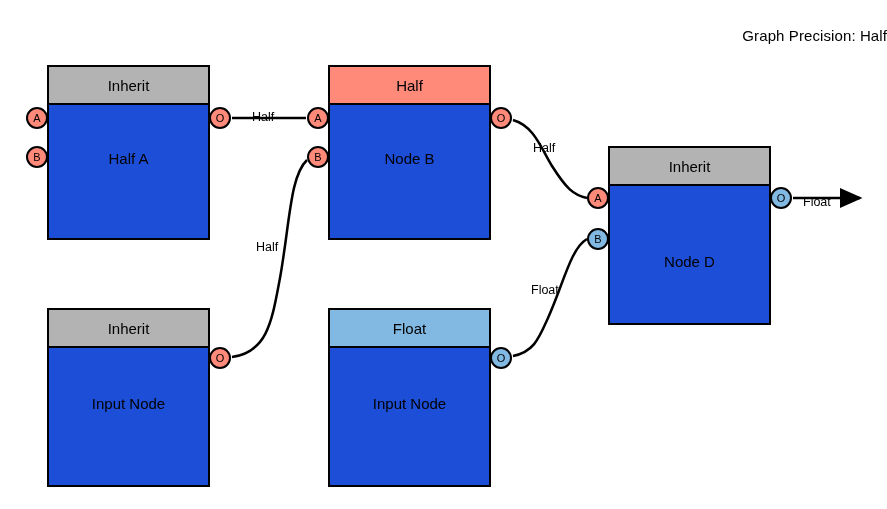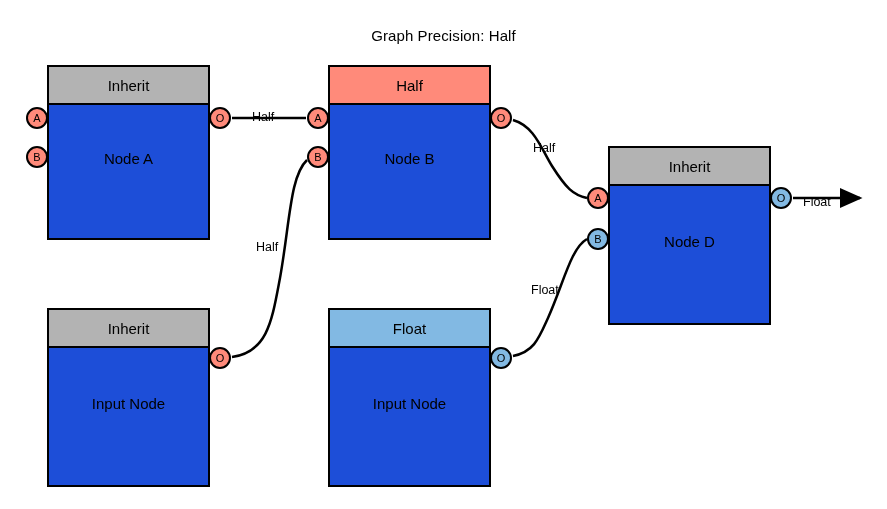--- a/index.html
+++ b/index.html
@@ -13,21 +13,21 @@
     height: 509px;
     background: #ffffff;
     font-family: "Liberation Sans", sans-serif;
     overflow: hidden;
   }
   #graph-title {
     position: absolute;
     left: 0;
     top: 27px;
     width: 887px;
-    text-align: center;
+    text-align: right;
     font-size: 15px;
     color: #000000;
     letter-spacing: 0.1px;
   }
   
   .node {
     position: absolute;
     box-sizing: border-box;
     border: 2.5px solid #000000;
     background: #1d4ed8;
@@ -113,21 +113,21 @@
         <path class="edge-path" d="M 793 198 L 860 198" marker-end="url(#arrowhead)"></path>
       </g>
   </svg>
 
   <div id="nodes-layer">
       <div class="node" style="left: 47px; top: 65px; width: 163px; height: 175px;">
         <div class="node-header" style="height: 38px; background: rgb(179, 179, 179);">
           <span>Inherit</span>
         </div>
         <div class="node-body" style="height: 132px;">
-          <span class="node-body-label" style="margin-top: 45px;">Node A</span>
+          <span class="node-body-label" style="margin-top: 45px;">Half A</span>
         </div>
       </div>
       <div class="port half" style="left: 26px; top: 107px;">
         <span>A</span>
       </div>
       <div class="port half" style="left: 26px; top: 146px;">
         <span>B</span>
       </div>
       <div class="port half" style="left: 209px; top: 107px;">
         <span>O</span>
@@ -147,21 +147,21 @@
         <span>B</span>
       </div>
       <div class="port half" style="left: 490px; top: 107px;">
         <span>O</span>
       </div>
       <div class="node" style="left: 608px; top: 146px; width: 163px; height: 179px;">
         <div class="node-header" style="height: 38px; background: rgb(179, 179, 179);">
           <span>Inherit</span>
         </div>
         <div class="node-body" style="height: 136px;">
-          <span class="node-body-label" style="margin-top: 47px;">Node D</span>
+          <span class="node-body-label" style="margin-top: 67px;">Node D</span>
         </div>
       </div>
       <div class="port half" style="left: 587px; top: 187px;">
         <span>A</span>
       </div>
       <div class="port float" style="left: 587px; top: 228px;">
         <span>B</span>
       </div>
       <div class="port float" style="left: 770px; top: 187px;">
         <span>O</span>

